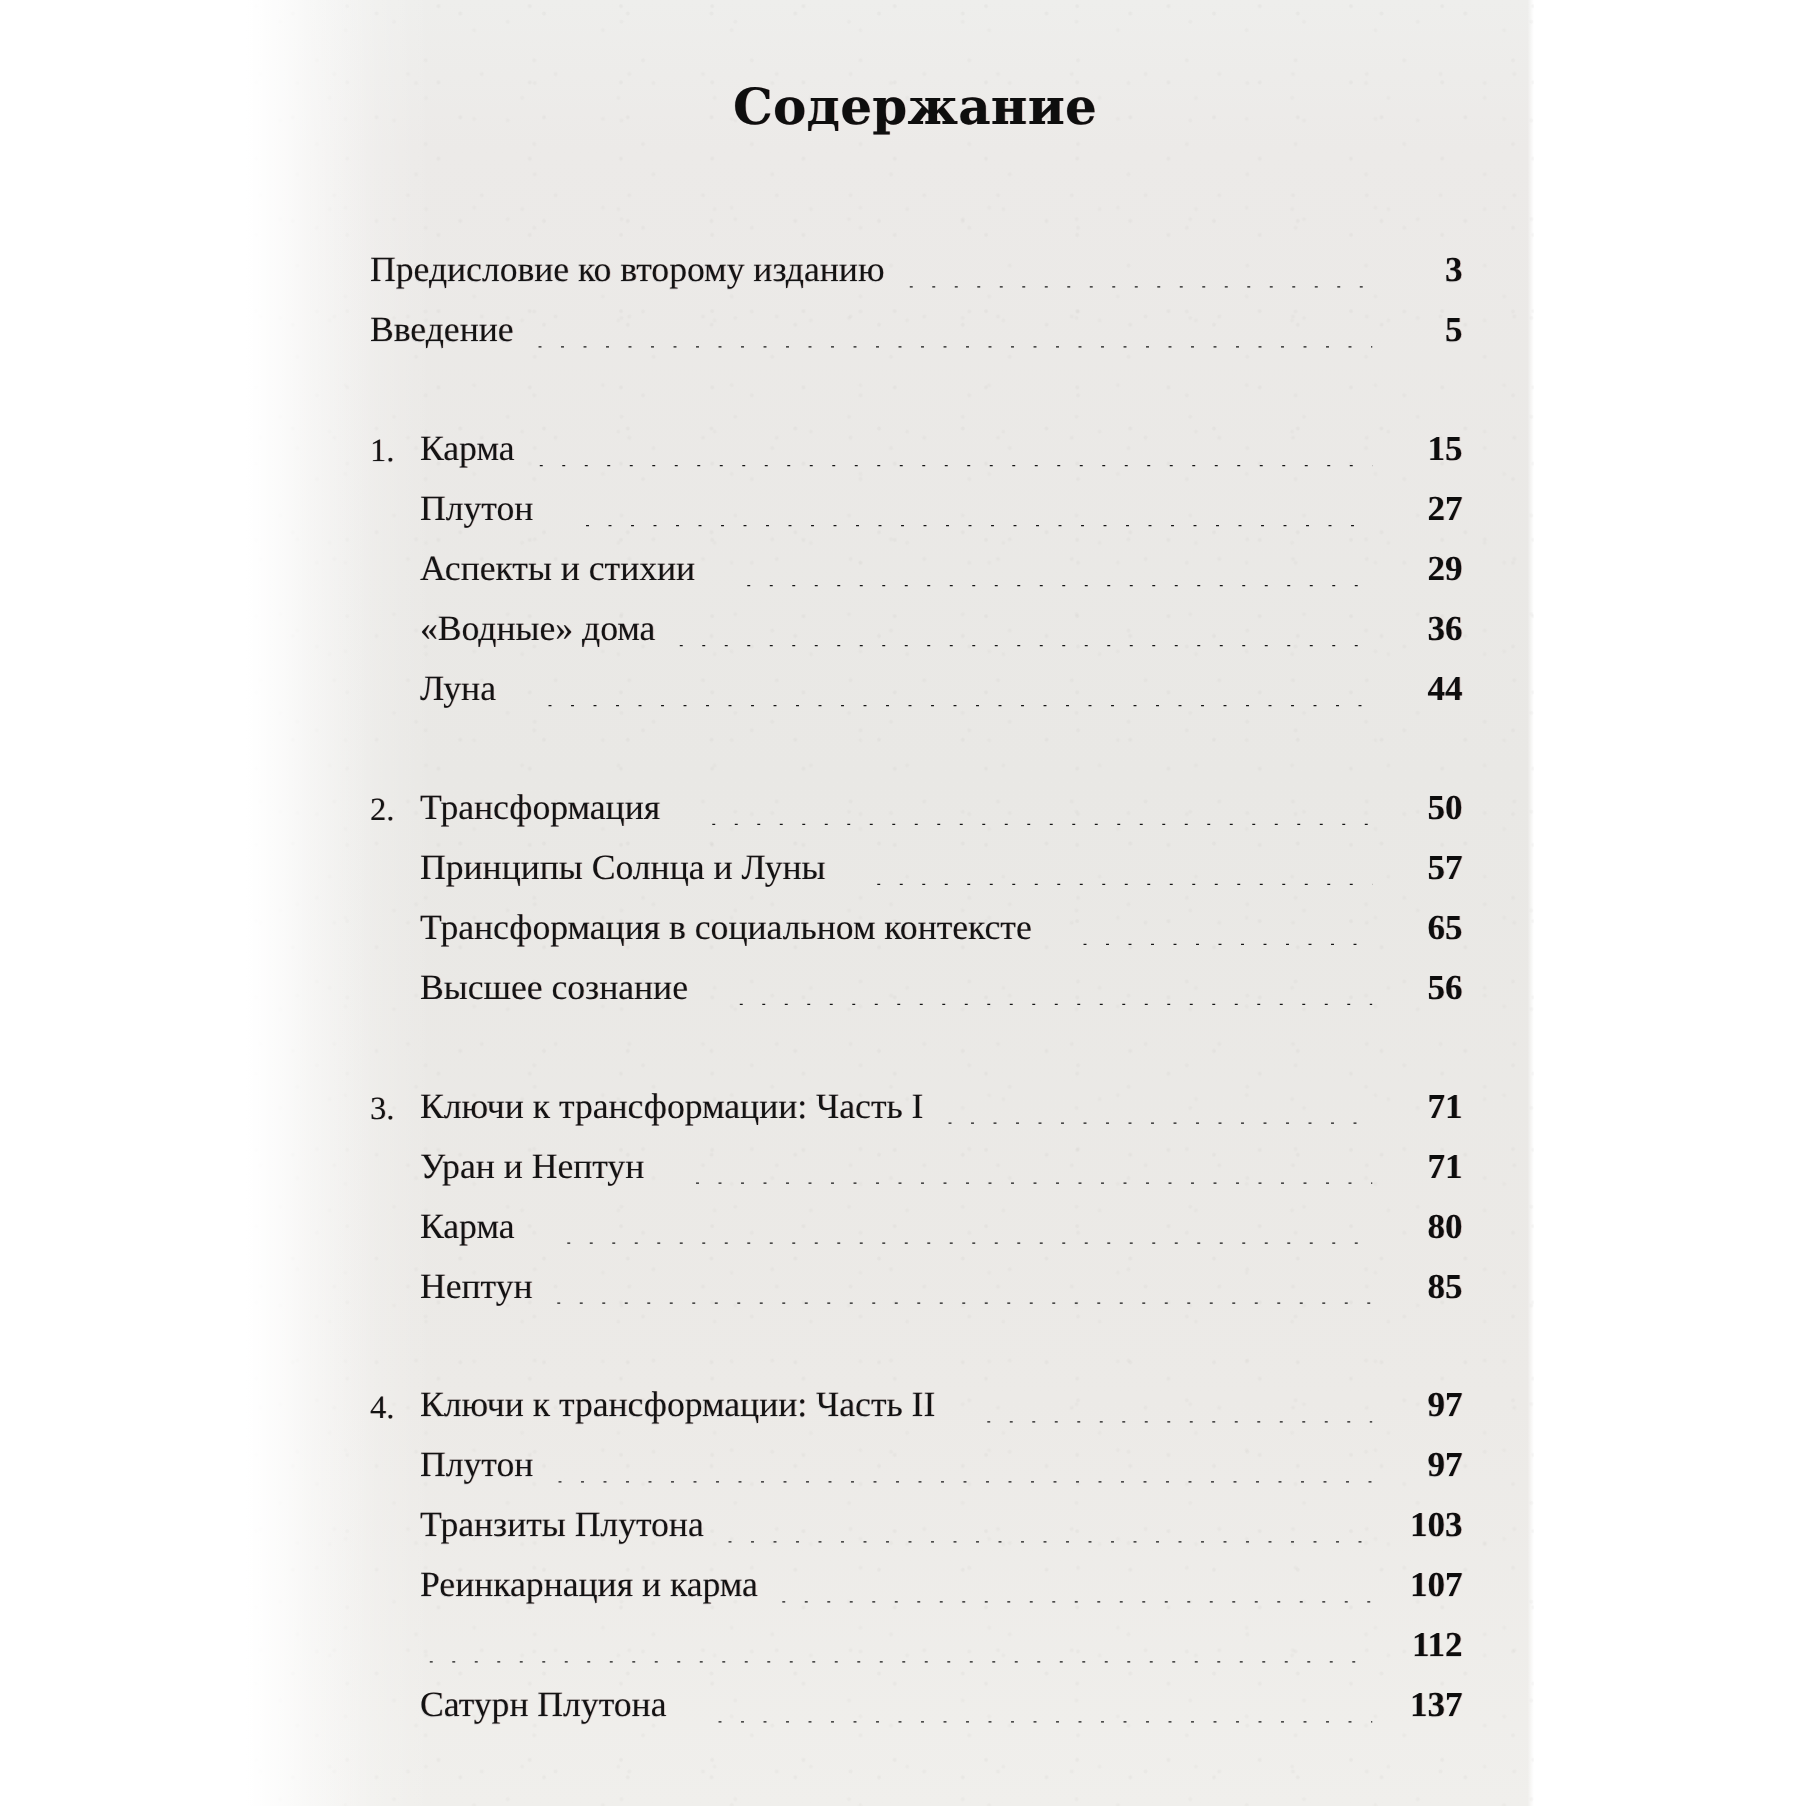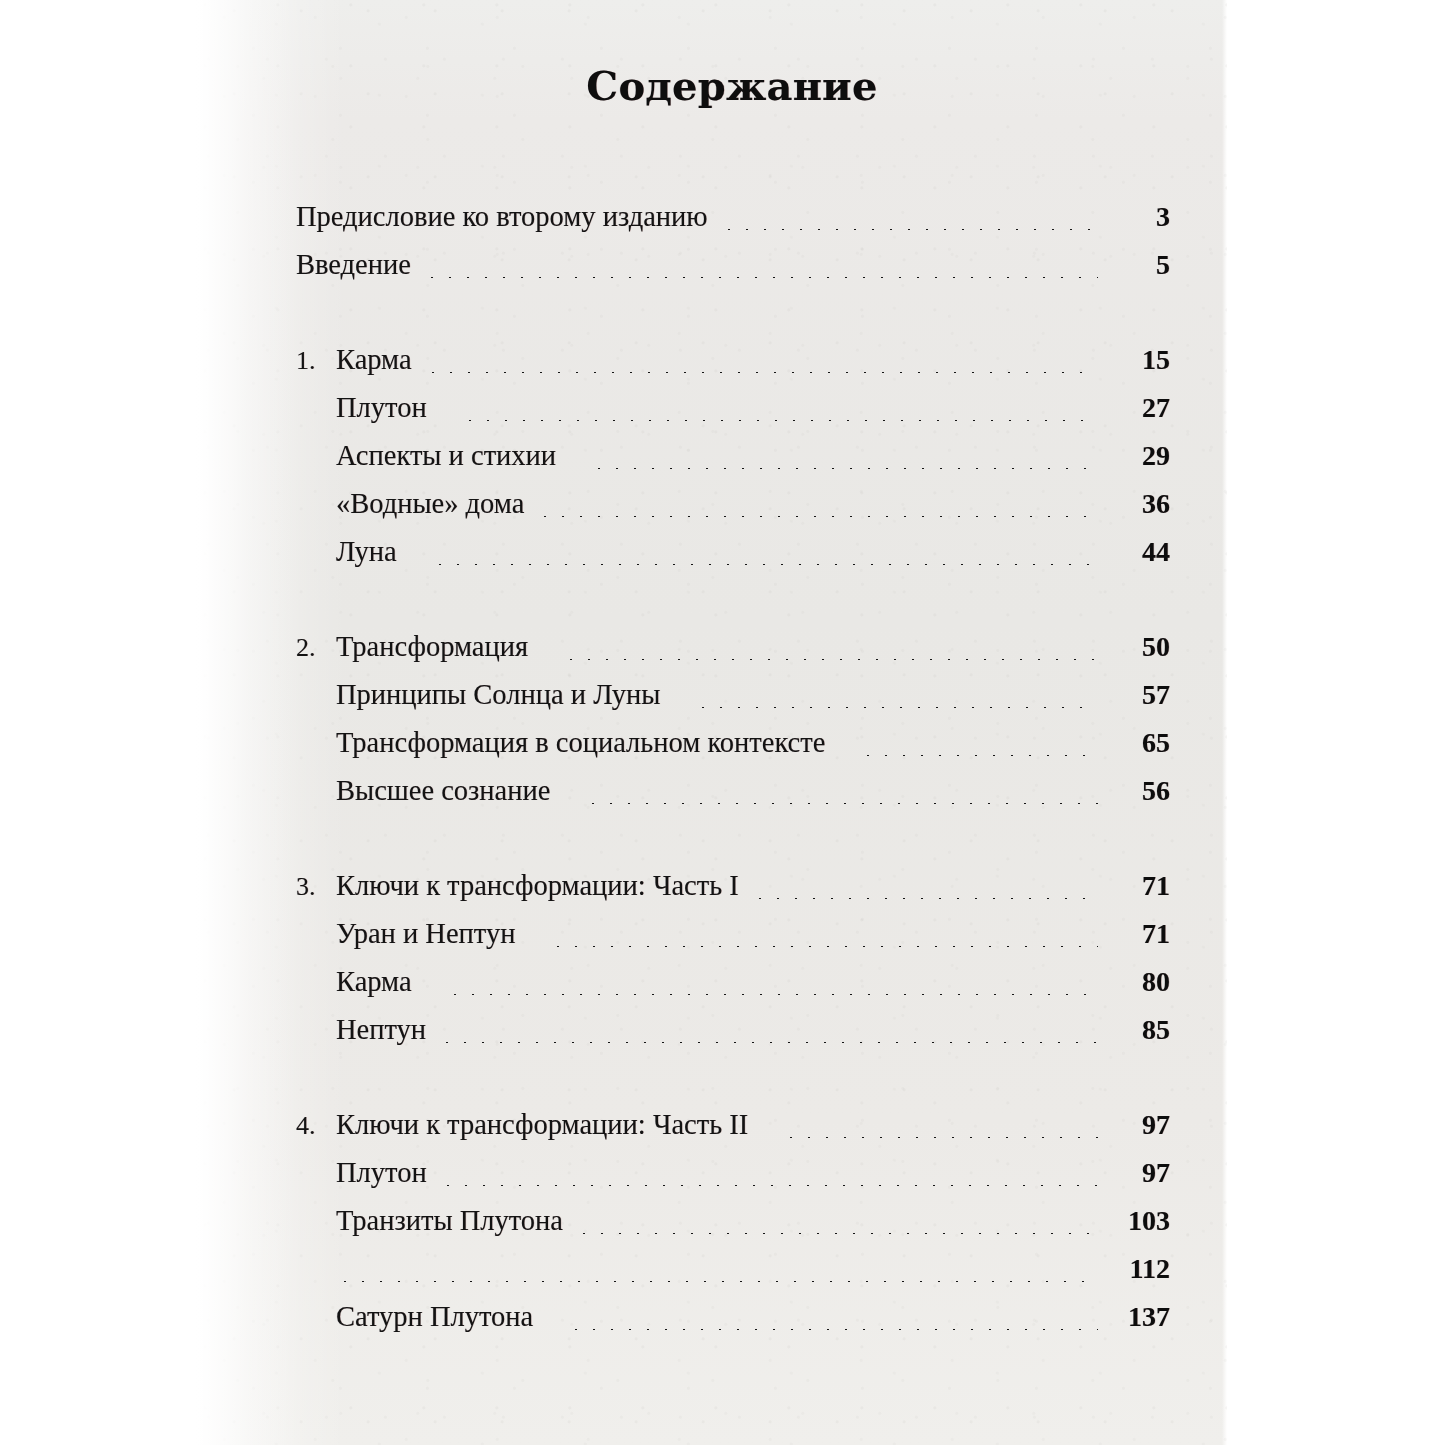--- a/index.html
+++ b/index.html
@@ -303,20 +303,26 @@
           <span class="page-num">97</span>
         </div>
         <div class="toc-row">
           <span class="num-col blank">0.</span>
           <span class="label">Транзиты Плутона</span>
           <span class="leader"></span>
           <span class="page-num">103</span>
         </div>
         <div class="toc-row">
           <span class="num-col blank">0.</span>
+          <span class="label">Реинкарнация и карма</span>
+          <span class="leader"></span>
+          <span class="page-num">107</span>
+        </div>
+        <div class="toc-row">
+          <span class="num-col blank">0.</span>
           <span class="leader"></span>
           <span class="page-num">112</span>
         </div>
         <div class="toc-row">
           <span class="num-col blank">0.</span>
           <span class="label wide-gap">Сатурн Плутона</span>
           <span class="leader"></span>
           <span class="page-num">137</span>
         </div>
       </div>

